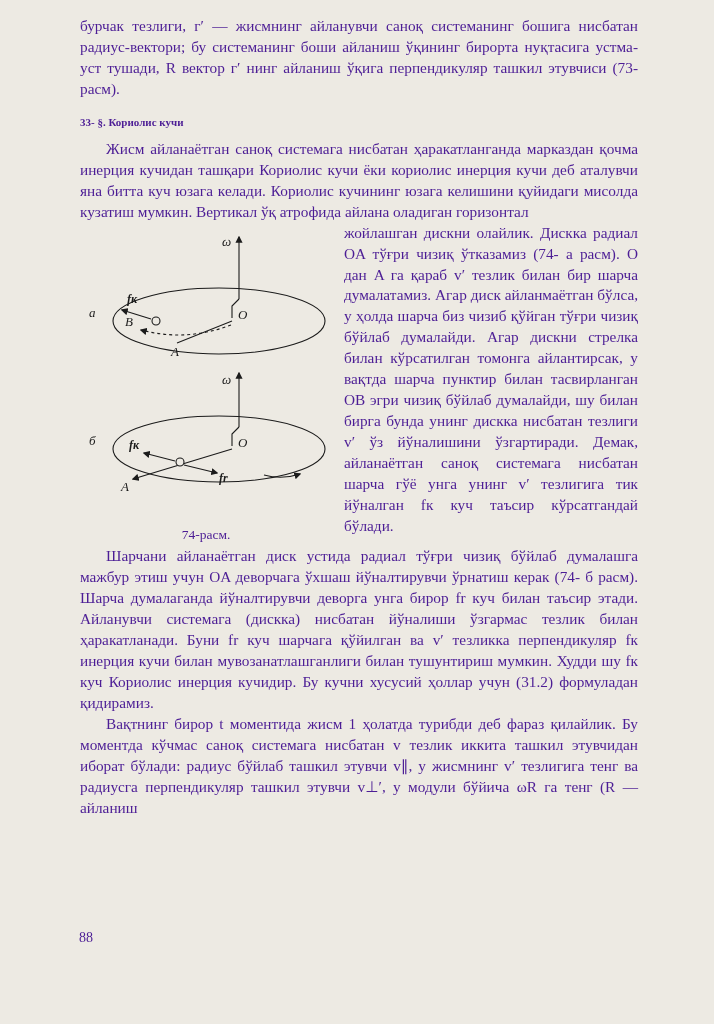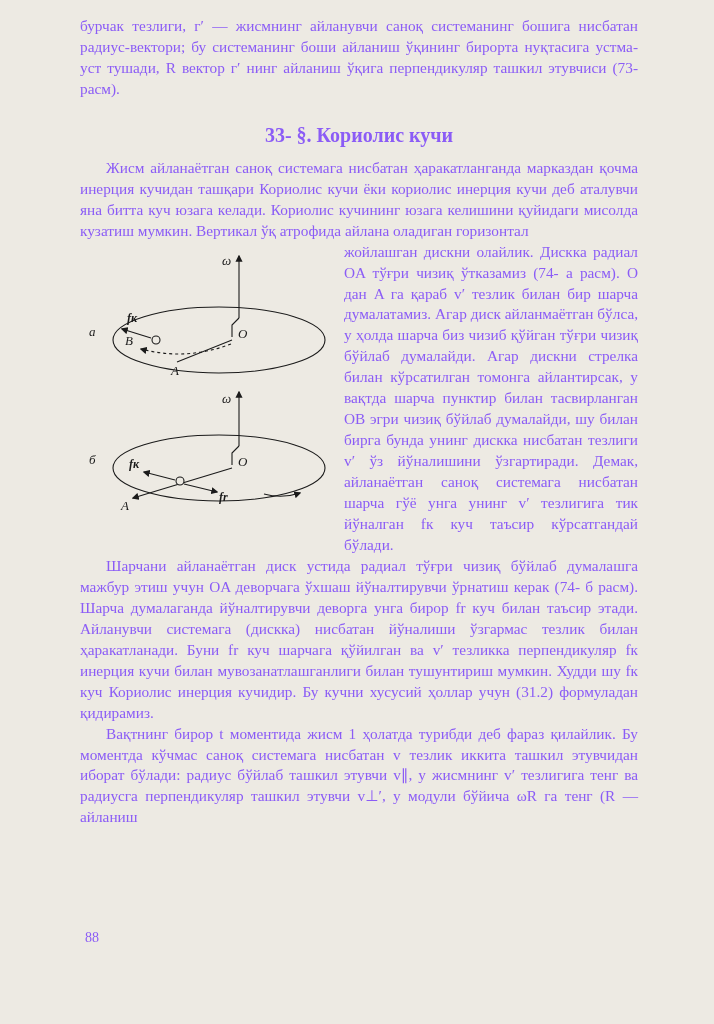--- a/index.html
+++ b/index.html
@@ -4,54 +4,53 @@
 <style>
   html,body { margin:0; padding:0; background:#cfccc5; }
   .page {
     position:relative;
     width:714px; height:1024px;
     margin:0 auto;
     background:#edeae3;
     box-sizing:border-box;
     padding:16px 76px 8px 80px;
     font-family:"Liberation Serif", serif;
-    color:#8b5cf6;
+    color:#4c1d95;
     overflow:hidden;
   }
   .para {
     font-size:15.3px;
     line-height:1.37;
     text-align:justify;
     margin:0;
   }
   .indent { text-indent:26px; }
   .heading {
-    text-align:center;
     font-weight:bold;
-    font-size:20px;
-    margin:24px 0 11px 0;
+    font-size:11px;
+    margin:16px 0 11px 0;
     font-family:"Liberation Serif", serif;
   }
   .fig {
     float:left;
     width:252px;
     margin:4px 12px 2px 0;
     text-align:center;
     display:block;
   }
   .fig-caption {
     display:block;
     font-size:13.5px;
     margin-top:1px;
     text-indent:0;
   }
   .clear { clear:both; }
   .page-num {
     position:absolute;
-    left:85px; top:930px;
+    left:79px; top:930px;
     font-size:14px;
   }
   svg text { font-family:"Liberation Serif", serif; fill:#1b1b1b; }
   .lbl-it { font-style:italic; font-size:13px; }
   .lbl-f  { font-style:italic; font-weight:bold; font-size:12px; }
   .lbl-o  { font-style:italic; font-size:13px; }
 </style>
 </head>
 <body>
 
@@ -98,20 +97,21 @@
           <path d="M183,248 q18,5 36,-1" marker-end="url(#arr)"></path>
           <circle cx="99" cy="235" r="4" fill="#edeae3"></circle>
         </g>
         <text x="141" y="157" class="lbl-it">ω</text>
         <text x="8" y="218" class="lbl-it">б</text>
         <text x="157" y="220" class="lbl-o">O</text>
         <text x="40" y="264" class="lbl-o">A</text>
         <text x="48" y="222" class="lbl-f">fк</text>
         <text x="138" y="255" class="lbl-f">fr</text>
       </svg>
+      <span class="fig-caption">74-расм.</span>
     </span>
     <span>жойлашган дискни олайлик. Дискка радиал OA тўғри чизиқ ўтказамиз (74- а расм). O дан A га қараб v′ тезлик билан бир шарча думалатамиз. Агар диск айланмаётган бўлса, у ҳолда шарча биз чизиб қўйган тўғри чизиқ бўйлаб думалайди. Агар дискни стрелка билан кўрсатилган томонга айлантирсак, у вақтда шарча пунктир билан тасвирланган OB эгри чизиқ бўйлаб думалайди, шу билан бирга бунда унинг дискка нисбатан тезлиги v′ ўз йўналишини ўзгартиради. Демак, айланаётган саноқ системага нисбатан шарча гўё унга унинг v′ тезлигига тик йўналган fк куч таъсир кўрсатгандай бўлади.</span>
   </div>
 
   <div class="clear"></div>
 
   <p class="para indent">Шарчани айланаётган диск устида радиал тўғри чизиқ бўйлаб думалашга мажбур этиш учун OA деворчага ўхшаш йўналтирувчи ўрнатиш керак (74- б расм). Шарча думалаганда йўналтирувчи деворга унга бирор fr куч билан таъсир этади. Айланувчи системага (дискка) нисбатан йўналиши ўзгармас тезлик билан ҳаракатланади. Буни fr куч шарчага қўйилган ва v′ тезликка перпендикуляр fк инерция кучи билан мувозанатлашганлиги билан тушунтириш мумкин. Худди шу fк куч Кориолис инерция кучидир. Бу кучни хусусий ҳоллар учун (31.2) формуладан қидирамиз.</p>
   <p class="para indent">Вақтнинг бирор t моментида жисм 1 ҳолатда турибди деб фараз қилайлик. Бу моментда кўчмас саноқ системага нисбатан v тезлик иккита ташкил этувчидан иборат бўлади: радиус бўйлаб ташкил этувчи v∥, у жисмнинг v′ тезлигига тенг ва радиусга перпендикуляр ташкил этувчи v⊥′, у модули бўйича ωR га тенг (R — айланиш</p>
 
   <div class="page-num">88</div>

